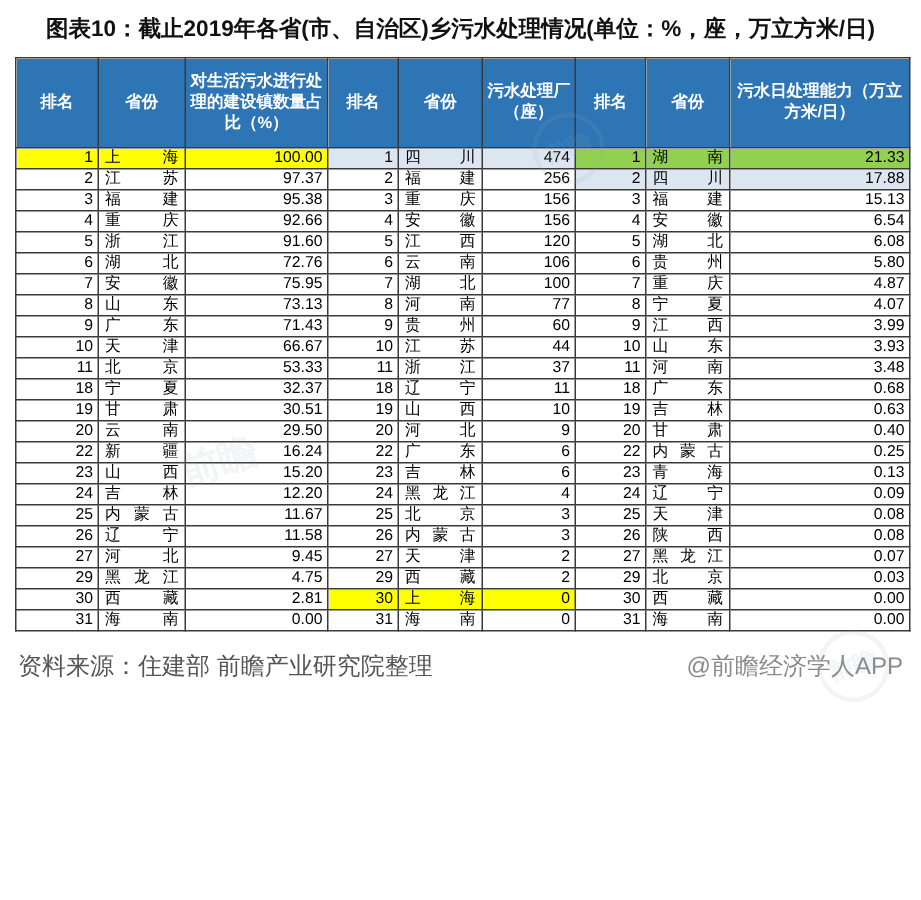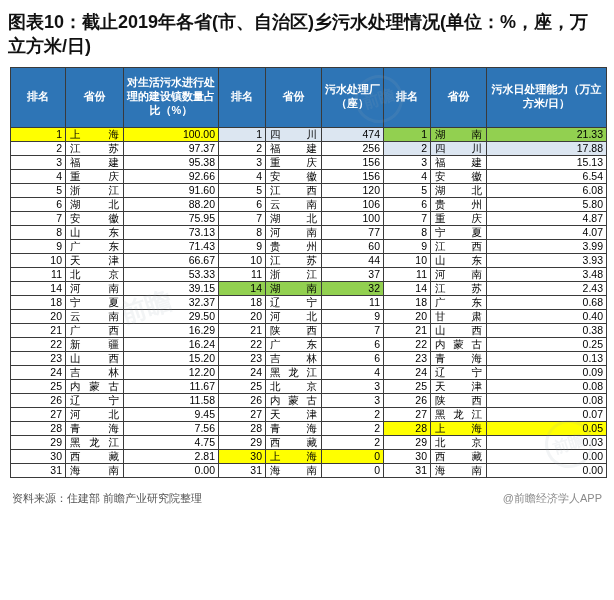--- a/index.html
+++ b/index.html
@@ -1,35 +1,35 @@
 <!DOCTYPE html>
 <html style="--header-bg: #2e75b6; --hl-yellow: #ffff00; --hl-green: #92d050; --hl-blue: #dce6f1;"><head>
 <meta charset="utf-8">
 <style>
   html,body{margin:0;padding:0;background:#ffffff;}
   body{width:614px;height:600px;position:relative;overflow:hidden;
        font-family:"Liberation Sans","DejaVu Sans",sans-serif;color:#000;}
   .page{position:relative;width:614px;height:600px;}
-  .title{padding-top:10px;margin:0 8px 8px 8px;
-         font-size:18px;font-weight:bold;color:#111;line-height:1.35;}
+  .title{padding-top:10px;margin:0 8px 8px 8px;text-align:center;
+         font-size:15px;font-weight:bold;color:#111;line-height:1.35;}
   table{border-collapse:collapse;table-layout:fixed;margin:0 0 0 10px;
         width:596px;position:relative;z-index:1;}
   th,td{border:1px solid #3a3a3a;overflow:hidden;white-space:nowrap;}
   thead th{background:var(--header-bg,#2e75b6);color:#ffffff;font-weight:bold;
            font-size:11px;height:57px;text-align:center;vertical-align:middle;
            white-space:normal;line-height:1.25;padding:1px 2px;}
   tbody td{height:13px;font-size:10.5px;line-height:13px;padding:0 3px;background:#ffffff;}
   td.num{text-align:right;font-variant-numeric:tabular-nums;}
   td.prov{padding:0 4px;}
   td.prov .pwrap{display:flex;justify-content:space-between;width:100%;}
   td.hl-yellow{background:var(--hl-yellow,#ffff00);}
   td.hl-green{background:var(--hl-green,#92d050);}
   td.hl-blue{background:var(--hl-blue,#dce6f1);}
   .footer{margin:13px 12px 0 12px;display:flex;justify-content:space-between;
-          font-size:11px;}
+          font-size:16px;}
   .footer .src{color:#555;}
   .footer .credit{color:#8a8a8a;}
   .wm{position:absolute;z-index:2;pointer-events:none;color:#9aa7b5;
       opacity:.12;font-weight:bold;transform:rotate(-18deg);}
   .wm-circle{border:3px solid #9aa7b5;border-radius:50%;width:42px;height:42px;
              display:flex;align-items:center;justify-content:center;font-size:16px;}
 </style>
 </head>
 <body>
 
@@ -198,21 +198,21 @@
           <td class="num">6.08</td>
         </tr>
         <tr>
           <td class="num">6</td>
           <td class="prov">
             <span class="pwrap">
               <span>湖</span>
               <span>北</span>
             </span>
           </td>
-          <td class="num">88.20</td>
+          <td class="num">72.76</td>
           <td class="num">6</td>
           <td class="prov">
             <span class="pwrap">
               <span>云</span>
               <span>南</span>
             </span>
           </td>
           <td class="num">106</td>
           <td class="num">6</td>
           <td class="prov">
@@ -347,46 +347,20 @@
           <td class="num">11</td>
           <td class="prov">
             <span class="pwrap">
               <span>河</span>
               <span>南</span>
             </span>
           </td>
           <td class="num">3.48</td>
         </tr>
         <tr>
-          <td class="num">14</td>
-          <td class="prov">
-            <span class="pwrap">
-              <span>河</span>
-              <span>南</span>
-            </span>
-          </td>
-          <td class="num">39.15</td>
-          <td class="num hl-green">14</td>
-          <td class="prov hl-green">
-            <span class="pwrap">
-              <span>湖</span>
-              <span>南</span>
-            </span>
-          </td>
-          <td class="num hl-green">32</td>
-          <td class="num">14</td>
-          <td class="prov">
-            <span class="pwrap">
-              <span>江</span>
-              <span>苏</span>
-            </span>
-          </td>
-          <td class="num">2.43</td>
-        </tr>
-        <tr>
           <td class="num">18</td>
           <td class="prov">
             <span class="pwrap">
               <span>宁</span>
               <span>夏</span>
             </span>
           </td>
           <td class="num">32.37</td>
           <td class="num">18</td>
           <td class="prov">
@@ -399,20 +373,46 @@
           <td class="num">18</td>
           <td class="prov">
             <span class="pwrap">
               <span>广</span>
               <span>东</span>
             </span>
           </td>
           <td class="num">0.68</td>
         </tr>
         <tr>
+          <td class="num">19</td>
+          <td class="prov">
+            <span class="pwrap">
+              <span>甘</span>
+              <span>肃</span>
+            </span>
+          </td>
+          <td class="num">30.51</td>
+          <td class="num">19</td>
+          <td class="prov">
+            <span class="pwrap">
+              <span>山</span>
+              <span>西</span>
+            </span>
+          </td>
+          <td class="num">10</td>
+          <td class="num">19</td>
+          <td class="prov">
+            <span class="pwrap">
+              <span>吉</span>
+              <span>林</span>
+            </span>
+          </td>
+          <td class="num">0.63</td>
+        </tr>
+        <tr>
           <td class="num">20</td>
           <td class="prov">
             <span class="pwrap">
               <span>云</span>
               <span>南</span>
             </span>
           </td>
           <td class="num">29.50</td>
           <td class="num">20</td>
           <td class="prov">
@@ -423,46 +423,20 @@
           </td>
           <td class="num">9</td>
           <td class="num">20</td>
           <td class="prov">
             <span class="pwrap">
               <span>甘</span>
               <span>肃</span>
             </span>
           </td>
           <td class="num">0.40</td>
-        </tr>
-        <tr>
-          <td class="num">21</td>
-          <td class="prov">
-            <span class="pwrap">
-              <span>广</span>
-              <span>西</span>
-            </span>
-          </td>
-          <td class="num">16.29</td>
-          <td class="num">21</td>
-          <td class="prov">
-            <span class="pwrap">
-              <span>陕</span>
-              <span>西</span>
-            </span>
-          </td>
-          <td class="num">7</td>
-          <td class="num">21</td>
-          <td class="prov">
-            <span class="pwrap">
-              <span>山</span>
-              <span>西</span>
-            </span>
-          </td>
-          <td class="num">0.38</td>
         </tr>
         <tr>
           <td class="num">22</td>
           <td class="prov">
             <span class="pwrap">
               <span>新</span>
               <span>疆</span>
             </span>
           </td>
           <td class="num">16.24</td>
@@ -610,46 +584,20 @@
           <td class="num">2</td>
           <td class="num">27</td>
           <td class="prov">
             <span class="pwrap">
               <span>黑</span>
               <span>龙</span>
               <span>江</span>
             </span>
           </td>
           <td class="num">0.07</td>
-        </tr>
-        <tr>
-          <td class="num">28</td>
-          <td class="prov">
-            <span class="pwrap">
-              <span>青</span>
-              <span>海</span>
-            </span>
-          </td>
-          <td class="num">7.56</td>
-          <td class="num">28</td>
-          <td class="prov">
-            <span class="pwrap">
-              <span>青</span>
-              <span>海</span>
-            </span>
-          </td>
-          <td class="num">2</td>
-          <td class="num hl-yellow">28</td>
-          <td class="prov hl-yellow">
-            <span class="pwrap">
-              <span>上</span>
-              <span>海</span>
-            </span>
-          </td>
-          <td class="num hl-yellow">0.05</td>
         </tr>
         <tr>
           <td class="num">29</td>
           <td class="prov">
             <span class="pwrap">
               <span>黑</span>
               <span>龙</span>
               <span>江</span>
             </span>
           </td>

